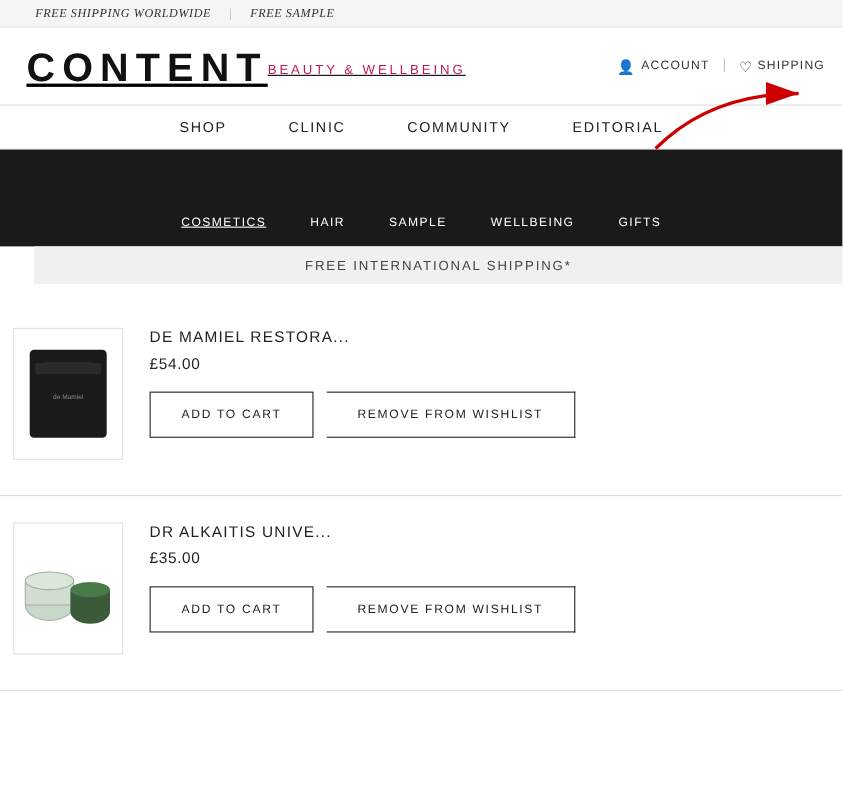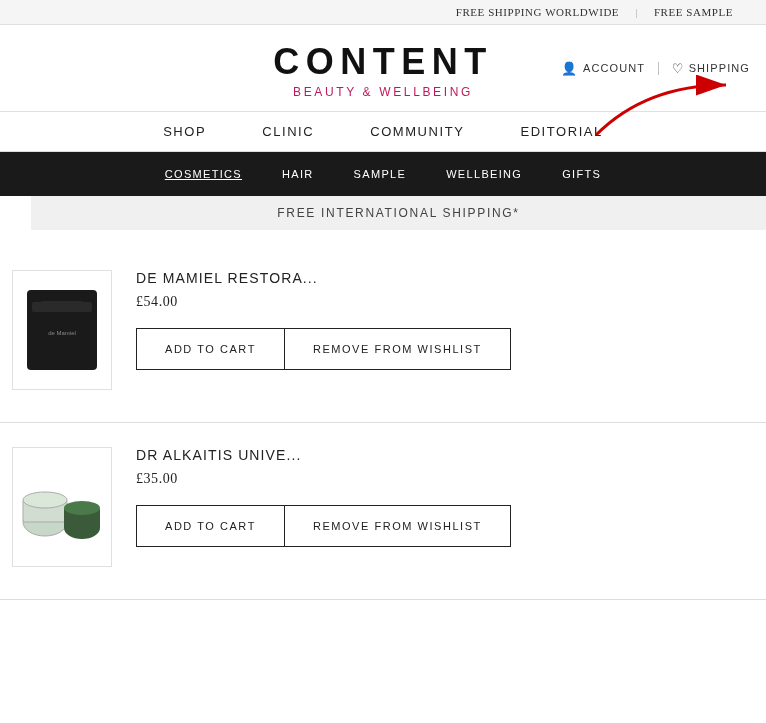--- a/index.html
+++ b/index.html
@@ -2,49 +2,50 @@
 <html><head>
   <meta charset="utf-8">
   <style>
     * { margin: 0; padding: 0; box-sizing: border-box; }
     body { font-family: 'Georgia', serif; background: #fff; width: 766px; overflow-x: hidden; }
 
     
     .top-bar {
       background: #f5f5f5;
       display: flex;
-      justify-content: flex-end;
-      padding: 6px 33px;
+      justify-content: flex-start;
+      padding: 6px 16px;
       font-size: 11px;
       letter-spacing: 0.05em;
       color: #333;
       border-bottom: 1px solid #e0e0e0;
+      font-style: italic;
     }
     .top-bar span {
       margin-left: 16px;
     }
     .top-bar .divider {
       margin-left: 16px;
       color: #aaa;
     }
 
     
     .header {
       display: flex;
       align-items: center;
       justify-content: space-between;
       padding: 16px 24px 12px 24px;
       border-bottom: 1px solid #e0e0e0;
       position: relative;
     }
     .logo-area {
       display: flex;
-      flex-direction: column;
       align-items: center;
       flex: 1;
+      text-decoration: underline;
     }
     .logo-title {
       font-size: 36px;
       font-weight: 700;
       letter-spacing: 0.18em;
       font-family: 'Arial', sans-serif;
       color: #111;
     }
     .logo-subtitle {
       font-size: 12px;
@@ -106,20 +107,21 @@
       padding: 0;
     }
     .cat-nav a {
       color: #fff;
       font-size: 11px;
       letter-spacing: 0.12em;
       text-decoration: none;
       padding: 16px 20px;
       font-family: 'Arial', sans-serif;
       font-weight: 500;
+      margin-top: 44px;
     }
 
     
     .promo-bar {
       background: #f0f0f0;
       text-align: center;
       padding: 10px;
       font-size: 12px;
       letter-spacing: 0.14em;
       color: #444;
@@ -187,27 +189,27 @@
       font-size: 14px;
       letter-spacing: 0.08em;
       color: #222;
       font-family: 'Arial', sans-serif;
       font-weight: 400;
       margin-bottom: 8px;
     }
     .product-price {
       font-size: 14px;
       color: #222;
-      font-family: Liberation Serif, serif;
+      font-family: Liberation Sans, sans-serif;
       margin-bottom: 18px;
       letter-spacing: 0.04em;
     }
     .product-actions {
       display: flex;
-      gap: 0;
+      gap: 12px;
     }
     .btn-add-cart {
       border: 1px solid #222;
       background: #fff;
       color: #222;
       font-size: 11px;
       letter-spacing: 0.14em;
       padding: 14px 28px;
       cursor: pointer;
       font-family: 'Arial', sans-serif;

